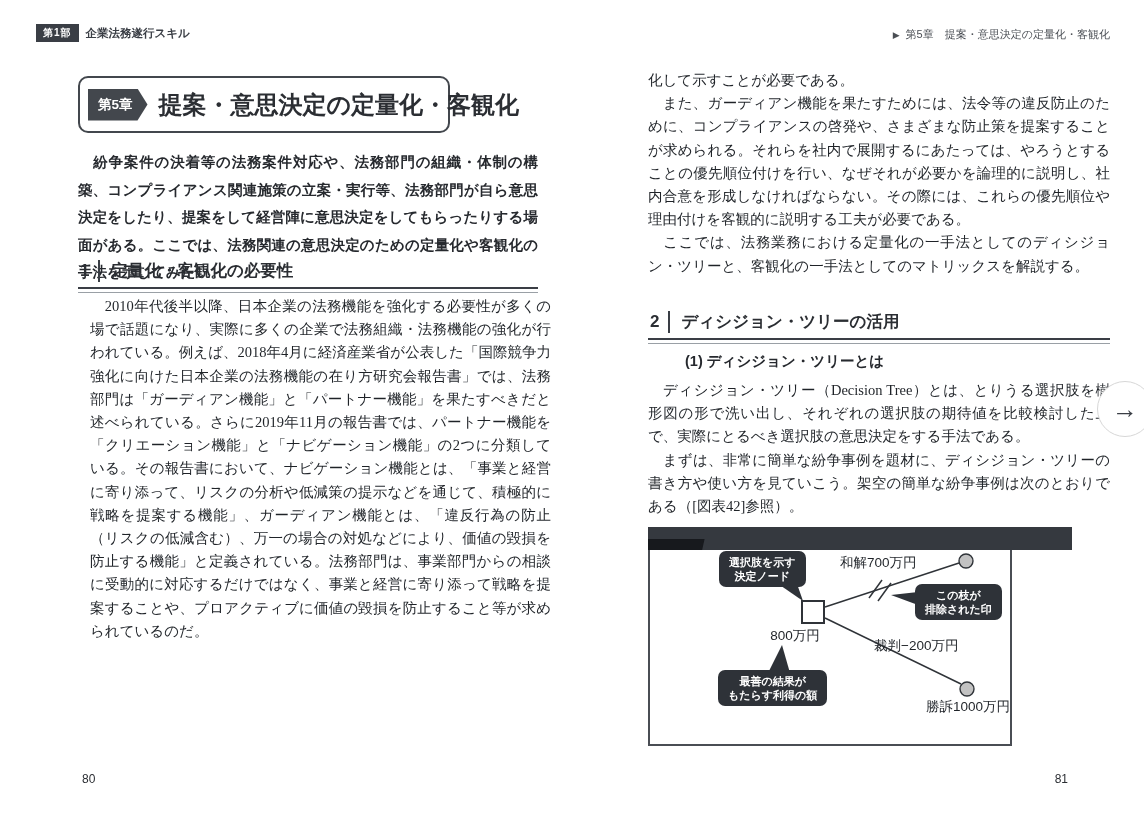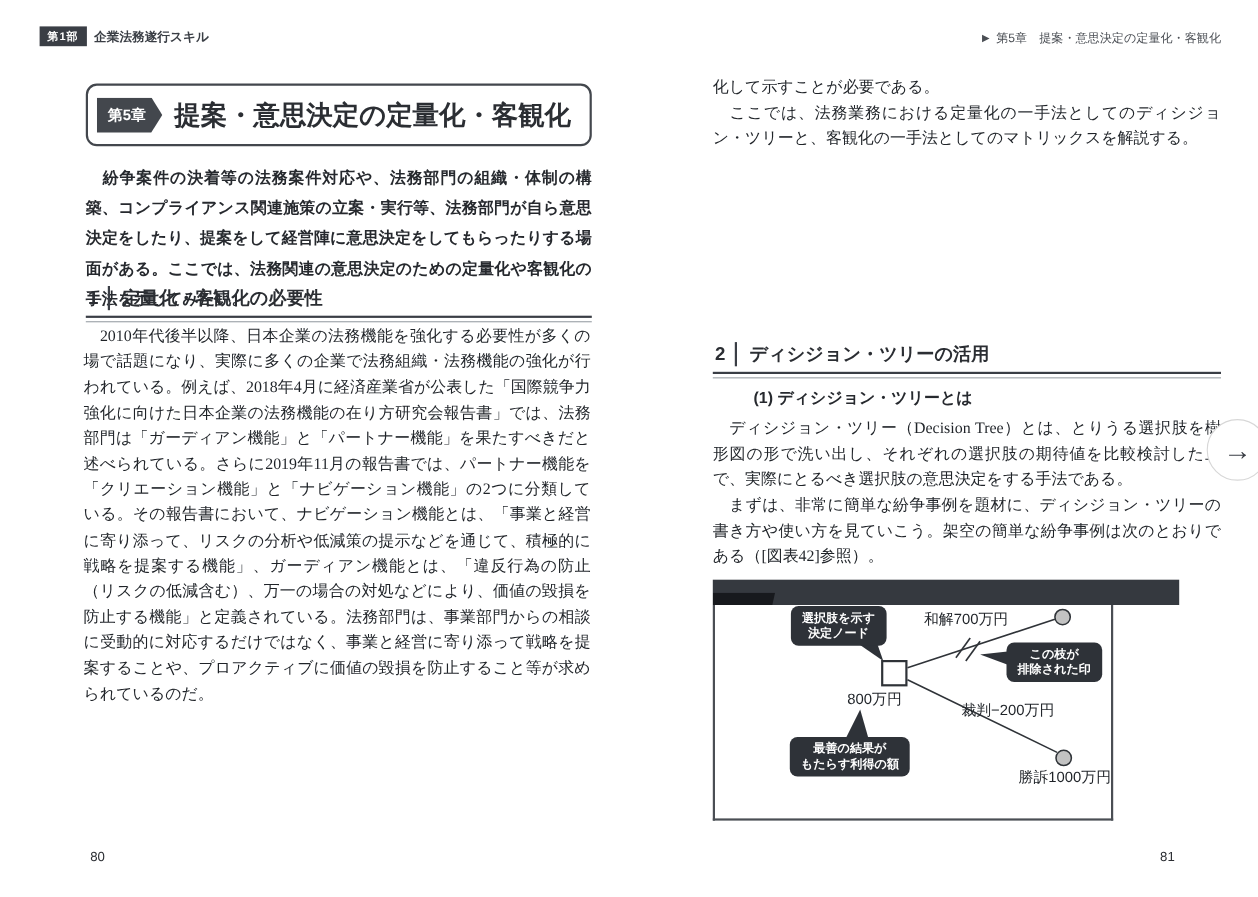--- a/index.html
+++ b/index.html
@@ -12,21 +12,21 @@
 
   
   .hdr-left{left:36px;top:24px;display:flex;align-items:center;gap:7px;}
   .hdr-badge{background:#3a3e45;color:#fff;font-size:10px;font-weight:bold;
     padding:2px 7px;letter-spacing:1px;}
   .hdr-left-title{font-size:11.5px;font-weight:bold;color:#3a3e45;}
   .hdr-right{right:34px;top:27px;font-size:11px;color:#4a4e54;display:flex;align-items:center;gap:6px;}
   .hdr-right .marker{font-size:9px;color:#4a4e54;}
 
   
-  .chapter-box{left:78px;top:76px;width:460px;height:57px;box-sizing:border-box;
+  .chapter-box{left:78px;top:76px;width:372px;height:57px;box-sizing:border-box;
     border:2.5px solid #43474d;border-radius:10px;display:flex;align-items:center;
     gap:11px;padding:16px 8px;background:#fff;}
   .chapter-badge{background:#43474d;color:#fff;font-weight:bold;font-size:13.5px;
     padding:7px 15px 7px 10px;
     clip-path:polygon(0 0,calc(100% - 10px) 0,100% 50%,calc(100% - 10px) 100%,0 100%);
     white-space:nowrap;}
   .chapter-title{font-size:24px;font-weight:800;color:#2b2e33;letter-spacing:0px;white-space:nowrap;}
 
   
   .intro{left:78px;top:149px;width:460px;font-size:14.5px;font-weight:bold;
@@ -36,21 +36,21 @@
   .sec-head{width:460px;border-bottom:1px solid #9aa0a6;padding-bottom:2.5px;}
   .sec-head-inner{display:flex;align-items:center;border-bottom:2.5px solid #3a3e45;padding-bottom:5px;}
   .sec-num{font-size:17px;font-weight:bold;color:#2b2e33;padding:0 9px 0 2px;}
   .sec-title{font-size:16.5px;font-weight:bold;color:#2b2e33;
     border-left:2.5px solid #3a3e45;padding-left:11px;}
 
   
   .body-text{font-family:"Liberation Serif","DejaVu Serif",serif;
     font-size:14.5px;line-height:23.2px;text-align:justify;color:#1f2328;}
   .body-text p{margin:0;}
-  .left-body{left:76px;top:295px;width:461px;}
+  .left-body{left:90px;top:295px;width:461px;}
   .right-body-1{left:648px;top:69px;width:462px;}
   .right-body-2{left:648px;top:379px;width:462px;}
 
   .sub-head{left:685px;top:352px;width:462px;font-size:14.5px;font-weight:bold;color:#26292e;}
 
   
   .figure{left:648px;top:527px;width:424px;}
   .fig-bar{width:424px;height:23px;box-sizing:border-box;background:#35393f;
     display:flex;align-items:center;color:#fff;}
   .fig-badge{background:#17191d;height:36px;display:flex;align-items:center;
@@ -104,20 +104,21 @@
 </div>
 
 <div class="abs body-text left-body">
   <p>　2010年代後半以降、日本企業の法務機能を強化する必要性が多くの場で話題になり、実際に多くの企業で法務組織・法務機能の強化が行われている。例えば、2018年4月に経済産業省が公表した「国際競争力強化に向けた日本企業の法務機能の在り方研究会報告書」では、法務部門は「ガーディアン機能」と「パートナー機能」を果たすべきだと述べられている。さらに2019年11月の報告書では、パートナー機能を「クリエーション機能」と「ナビゲーション機能」の2つに分類している。その報告書において、ナビゲーション機能とは、「事業と経営に寄り添って、リスクの分析や低減策の提示などを通じて、積極的に戦略を提案する機能」、ガーディアン機能とは、「違反行為の防止（リスクの低減含む）、万一の場合の対処などにより、価値の毀損を防止する機能」と定義されている。法務部門は、事業部門からの相談に受動的に対応するだけではなく、事業と経営に寄り添って戦略を提案することや、プロアクティブに価値の毀損を防止すること等が求められているのだ。</p>
 </div>
 
 <div class="abs pgnum pg-left">80</div>
 
 <div class="abs body-text right-body-1">
   <p>化して示すことが必要である。</p>
+  <p>　また、ガーディアン機能を果たすためには、法令等の違反防止のために、コンプライアンスの啓発や、さまざまな防止策を提案することが求められる。それらを社内で展開するにあたっては、やろうとすることの優先順位付けを行い、なぜそれが必要かを論理的に説明し、社内合意を形成しなければならない。その際には、これらの優先順位や理由付けを客観的に説明する工夫が必要である。</p>
   <p>　ここでは、法務業務における定量化の一手法としてのディシジョン・ツリーと、客観化の一手法としてのマトリックスを解説する。</p>
 </div>
 
 <div class="abs sec-head" style="left:648px;top:311px;width:462px;">
   <div class="sec-head-inner">
     <span class="sec-num">2</span>
     <span class="sec-title">ディシジョン・ツリーの活用</span>
   </div>
 </div>
 

